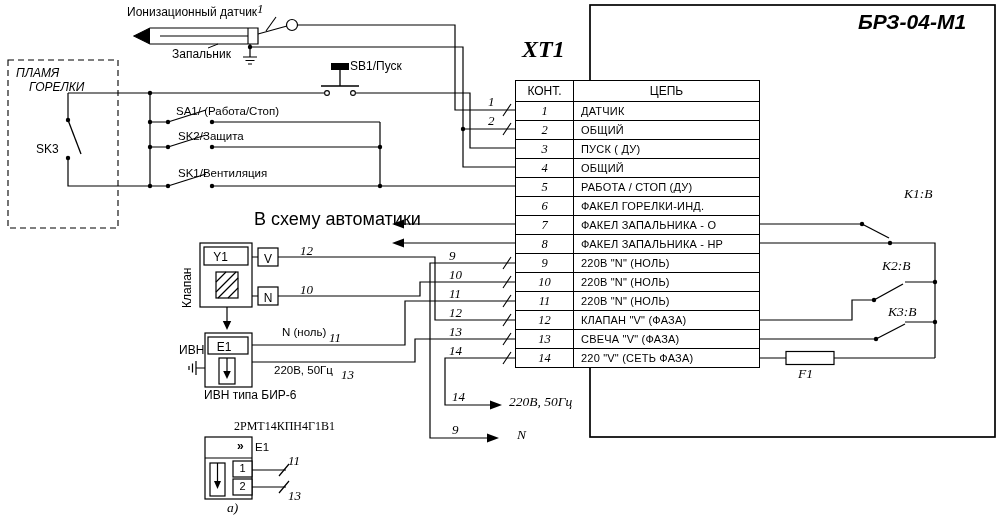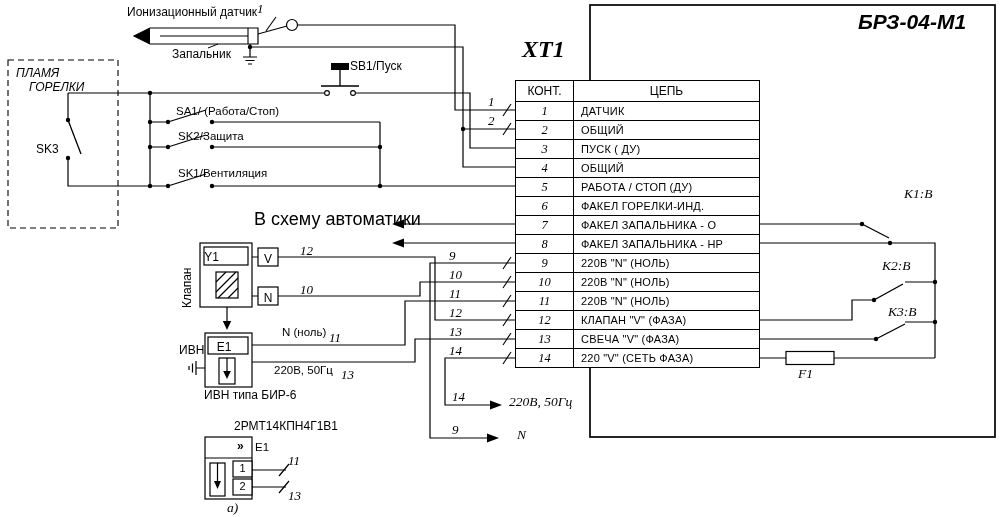--- a/index.html
+++ b/index.html
@@ -254,35 +254,35 @@
   <div class="lbl s11" style="left:176px;top:105px;">SA1/ (Работа/Стоп)</div>
   <div class="lbl s11" style="left:178px;top:130px;">SK2/Защита</div>
   <div class="lbl s11" style="left:178px;top:167px;">SK1/Вентиляция</div>
 
   <div class="xt1t" style="left:522px;top:36px;">XT1</div>
   <div class="brzt" style="left:858px;top:10px;">БРЗ-04-М1</div>
 
   <div class="lbl" style="left:254px;top:209px;font-size:18px;">В схему автоматики</div>
 
   <div class="vert" style="left:180px;top:246px;height:62px;">Клапан</div>
-  <div class="lbl ctr" style="left:190px;top:250px;width:43px;">Y1</div>
+  <div class="lbl ctr" style="left:199px;top:250px;width:43px;">Y1</div>
   <div class="lbl ctr" style="left:258px;top:252px;width:20px;">V</div>
   <div class="lbl ctr" style="left:258px;top:291px;width:20px;">N</div>
   <div class="num" style="left:300px;top:243px;">12</div>
   <div class="num" style="left:300px;top:282px;">10</div>
 
   <div class="lbl" style="left:179px;top:343px;">ИВН</div>
   <div class="lbl ctr" style="left:208px;top:340px;width:32px;">E1</div>
   <div class="lbl s11" style="left:282px;top:326px;">N (ноль)</div>
   <div class="num" style="left:329px;top:330px;">11</div>
   <div class="lbl s11" style="left:274px;top:364px;">220В, 50Гц</div>
   <div class="num" style="left:341px;top:367px;">13</div>
   <div class="lbl" style="left:204px;top:388px;">ИВН типа БИР-6</div>
 
-  <div class="lbl" style="left:234px;top:419px;">2РМТ14КПН4Г1В1</div>
+  <div class="lbl" style="left:234px;top:419px;font-family:Liberation Serif, serif;">2РМТ14КПН4Г1В1</div>
   <div class="lbl s11" style="left:211px;top:441px;padding-left:44px;">Е1</div>
   <div class="lbl" style="left:237px;top:439px;font-weight:bold;">»</div>
   <div class="lbl ctr" style="left:233px;top:462px;width:19px;font-size:11px;">1</div>
   <div class="lbl ctr" style="left:233px;top:480px;width:19px;font-size:11px;">2</div>
   <div class="num" style="left:288px;top:453px;">11</div>
   <div class="num" style="left:288px;top:488px;">13</div>
   <div class="num num13" style="left:227px;top:500px;">а)</div>
 
   <div class="num" style="left:488px;top:94px;">1</div>
   <div class="num" style="left:488px;top:113px;">2</div>

